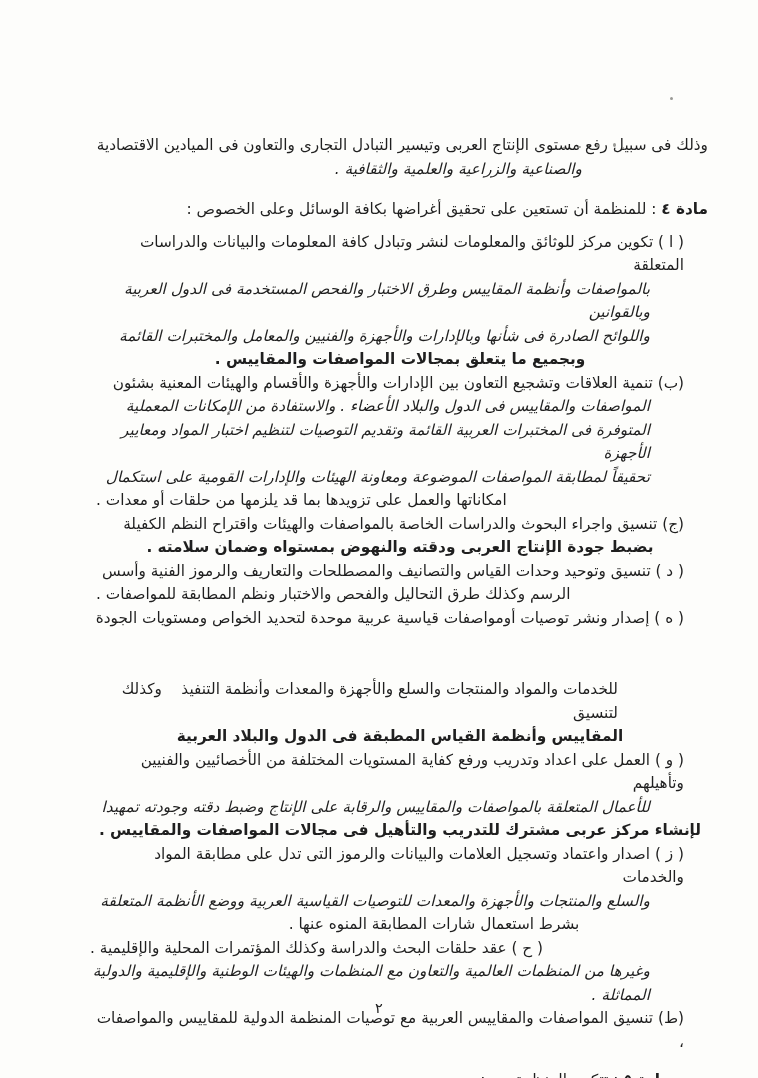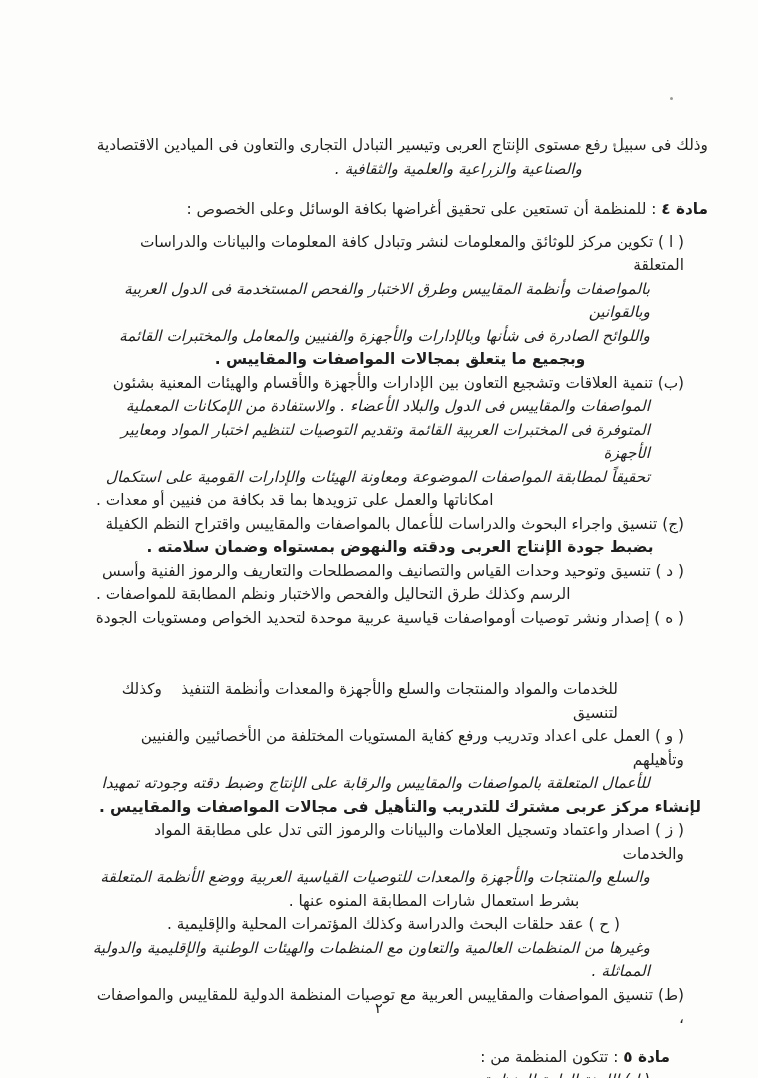--- a/index.html
+++ b/index.html
@@ -28,21 +28,21 @@
     white-space:pre-wrap;
     letter-spacing:.2px;
   }
   .h   { padding-right:2px; }
   .h2  { padding-right:40px; }
   .pr  { padding-right:128px;font-style:italic; }
   .m   { padding-right:26px; }
   .c   { padding-right:60px;font-style:italic; }
   .c2  { padding-right:92px;margin-top:48px; }
   .ctr  { text-align:center;font-weight:bold; }
-  .ctrl { text-align:right; padding-right:90px; }
+  .ctrl { text-align:left; padding-right:90px; }
   .lft  { text-align:left; padding-left:6px; }
   .lft2 { text-align:center; padding-left:68px; }
   .bold{ font-weight:bold; }
   .sp1{height:17px;} .sp2{height:9px;} .sp3{height:15px;}
   .pagenum{
     position:absolute;
     left:0; right:0;
     top:1000px;
     text-align:center;
     font-size:14.5px;
@@ -74,36 +74,37 @@
       <div class="ln c">بالمواصفات وأنظمة المقاييس وطرق الاختبار والفحص المستخدمة فى الدول العربية وبالقوانين</div>
       <div class="ln c">واللوائح الصادرة فى شأنها وبالإدارات والأجهزة والفنيين والمعامل والمختبرات القائمة</div>
       <div class="ln ctr">وبجميع ما يتعلق بمجالات المواصفات والمقاييس .</div>
     </div>
 
     <div>
       <div class="ln m">(ب) تنمية العلاقات وتشجيع التعاون بين الإدارات والأجهزة والأقسام والهيئات المعنية بشئون</div>
       <div class="ln c">المواصفات والمقاييس فى الدول والبلاد الأعضاء . والاستفادة من الإمكانات المعملية</div>
       <div class="ln c">المتوفرة فى المختبرات العربية القائمة وتقديم التوصيات لتنظيم اختبار المواد ومعايير الأجهزة</div>
       <div class="ln c">تحقيقاً لمطابقة المواصفات الموضوعة ومعاونة الهيئات والإدارات القومية على استكمال</div>
-      <div class="ln lft">امكاناتها والعمل على تزويدها بما قد بكافة من فنيين أو معدات .</div>
+      <div class="ln lft">امكاناتها والعمل على تزويدها بما قد يلزمها من حلقات أو معدات .</div>
     </div>
 
     <div>
-      <div class="ln m">(ج) تنسيق واجراء البحوث والدراسات للأعمال بالمواصفات والمقاييس واقتراح النظم الكفيلة</div>
+      <div class="ln m">(ج) تنسيق واجراء البحوث والدراسات الخاصة بالمواصفات والهيئات واقتراح النظم الكفيلة</div>
       <div class="ln ctr">بضبط جودة الإنتاج العربى ودقته والنهوض بمستواه وضمان سلامته .</div>
     </div>
 
     <div>
       <div class="ln m">( د ) تنسيق وتوحيد وحدات القياس والتصانيف والمصطلحات والتعاريف والرموز الفنية وأسس</div>
       <div class="ln lft">الرسم وكذلك طرق التحاليل والفحص والاختبار ونظم المطابقة للمواصفات .</div>
     </div>
 
     <div>
       <div class="ln m">( ه ) إصدار ونشر توصيات أومواصفات قياسية عربية موحدة لتحديد الخواص ومستويات الجودة</div>
       <div class="ln c2">للخدمات والمواد والمنتجات والسلع والأجهزة والمعدات وأنظمة التنفيذ    وكذلك لتنسيق</div>
+      <div class="ln ctr">المقاييس وأنظمة القياس المطبقة فى الدول والبلاد العربية</div>
     </div>
 
     <div>
       <div class="ln m">( و ) العمل على اعداد وتدريب ورفع كفاية المستويات المختلفة من الأخصائيين والفنيين وتأهيلهم</div>
       <div class="ln c">للأعمال المتعلقة بالمواصفات والمقاييس والرقابة على الإنتاج وضبط دقته وجودته تمهيدا</div>
       <div class="ln ctr">لإنشاء مركز عربى مشترك للتدريب والتأهيل فى مجالات المواصفات والمقاييس .</div>
     </div>
 
     <div>
       <div class="ln m">( ز ) اصدار واعتماد وتسجيل العلامات والبيانات والرموز التى تدل على مطابقة المواد والخدمات</div>

